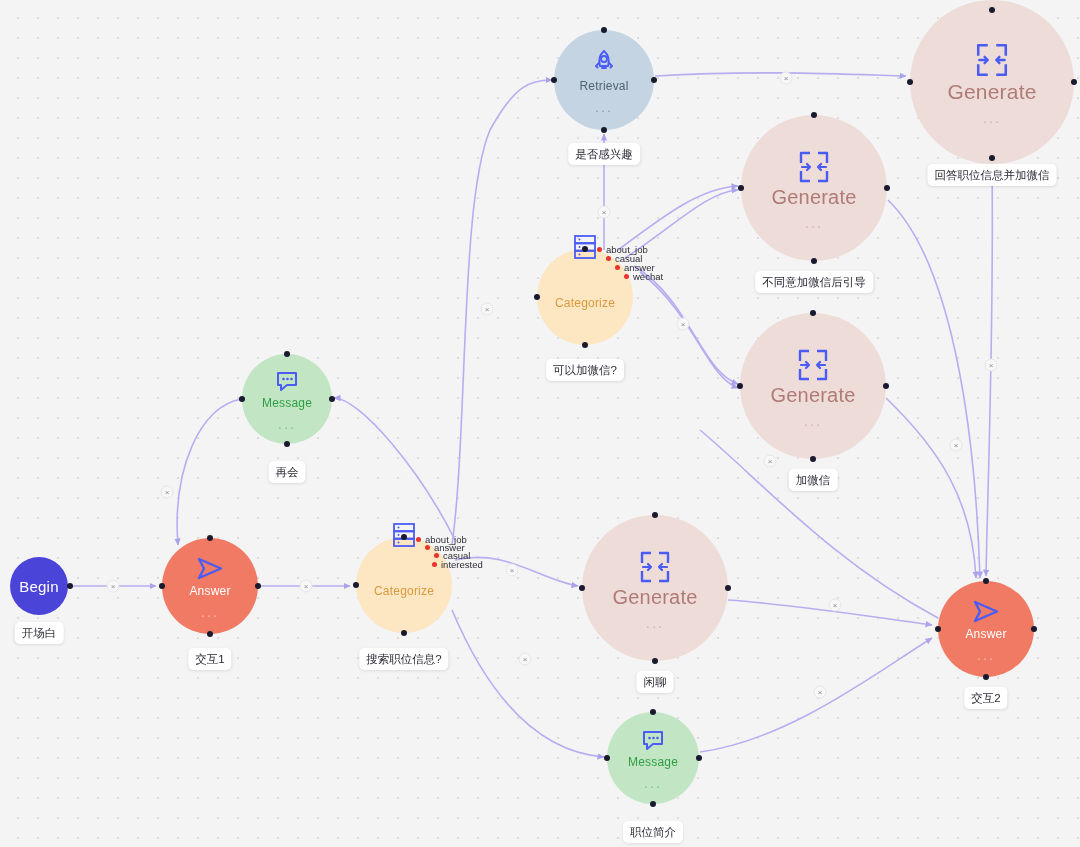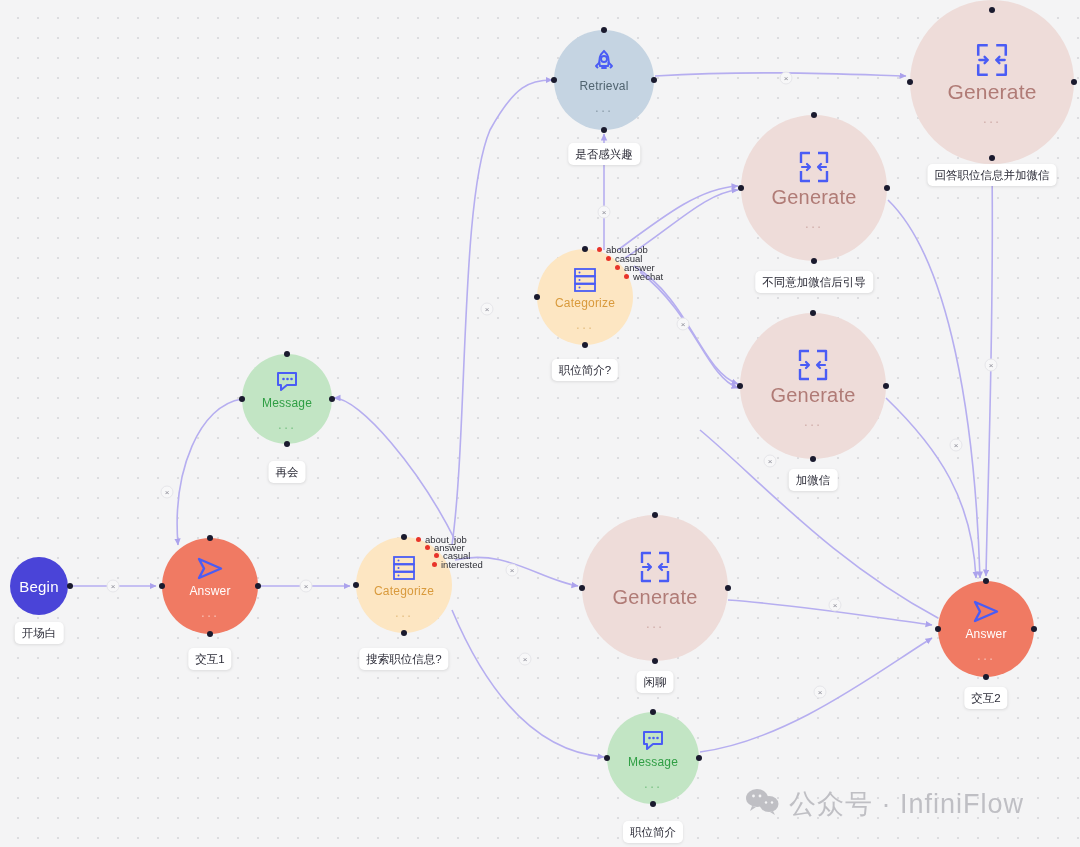--- a/index.html
+++ b/index.html
@@ -60,21 +60,21 @@
     margin-top: 10px;
     opacity: .45;
     line-height: 8px;
   }
   
   .n-begin   { background: #4a44d8; }
   .n-begin .ntitle { color: #ffffff; font-size: 15px; }
   .n-answer  { background: #f07a63; }
   .n-answer .ntitle { color: #ffffff; }
   .n-answer .ndots { color: #ffffff; }
-  .n-categorize { background: #fde6c2; }
+  .n-categorize { background: #fde6c2; gap: 33px; }
   .n-categorize .ntitle { color: #d99a3c; }
   .n-categorize .ndots { color: #cc9640; }
   .n-generate { background: #eedcd9; }
   .n-generate .ntitle { color: #b07b76; }
   .n-generate .ndots { color: #b07b76; }
   .n-message { background: #c2e5c4; }
   .n-message .ntitle { color: #2f9e44; }
   .n-message .ndots { color: #2f9e44; }
   .n-retrieval { background: #c5d4e2; }
   .n-retrieval .ntitle { color: #516470; }
@@ -321,21 +321,21 @@
         <circle cx="6.5" cy="13" r="1" fill="#4a5cf5"></circle>
         <circle cx="6.5" cy="20.5" r="1" fill="#4a5cf5"></circle>
       </svg>
     </span>
     <span class="ntitle">Categorize</span>
     <span class="ndots">...</span>
   </div>
   <div class="handle" style="left:585px; top:249px;"></div>
   <div class="handle" style="left:537px; top:297px;"></div>
   <div class="handle" style="left:585px; top:345px;"></div>
-  <div class="node-label" style="left:585px; top:359px;">职位简介?</div>
+  <div class="node-label" style="left:585px; top:359px;">可以加微信?</div>
   <div class="cat-out" style="left:597px; top:244px;">
     <span class="dot"></span>
     <span>about_job</span>
   </div>
   <div class="cat-out" style="left:606px; top:253px;">
     <span class="dot"></span>
     <span>casual</span>
   </div>
   <div class="cat-out" style="left:615px; top:262px;">
     <span class="dot"></span>
@@ -423,29 +423,14 @@
   <div class="x-btn" style="left:487px; top:309px;">×</div>
   <div class="x-btn" style="left:604px; top:212px;">×</div>
   <div class="x-btn" style="left:683px; top:324px;">×</div>
   <div class="x-btn" style="left:786px; top:78px;">×</div>
   <div class="x-btn" style="left:991px; top:365px;">×</div>
   <div class="x-btn" style="left:956px; top:445px;">×</div>
   <div class="x-btn" style="left:835px; top:605px;">×</div>
   <div class="x-btn" style="left:820px; top:692px;">×</div>
   <div class="x-btn" style="left:770px; top:461px;">×</div>
 
-  <div id="watermark" style="left:745px; top:786px;">
-    <span>
-      <svg width="34" height="30" viewBox="0 0 34 30">
-        <ellipse cx="12" cy="11" rx="11" ry="9" fill="#bfbfc4"></ellipse>
-        <path d="M7 19 L5 24 L11 20 Z" fill="#bfbfc4"></path>
-        <ellipse cx="24" cy="17" rx="9.5" ry="8" fill="#bfbfc4"></ellipse>
-        <path d="M28 24 L30 28 L25 25 Z" fill="#bfbfc4"></path>
-        <circle cx="8.5" cy="9" r="1.4" fill="#f4f4f5"></circle>
-        <circle cx="15" cy="9" r="1.4" fill="#f4f4f5"></circle>
-        <circle cx="21" cy="15.5" r="1.2" fill="#f4f4f5"></circle>
-        <circle cx="27" cy="15.5" r="1.2" fill="#f4f4f5"></circle>
-      </svg>
-    </span>
-    <span class="wm-text">公众号 · InfiniFlow</span>
-  </div>
 
 </div>
 
 </body></html>

